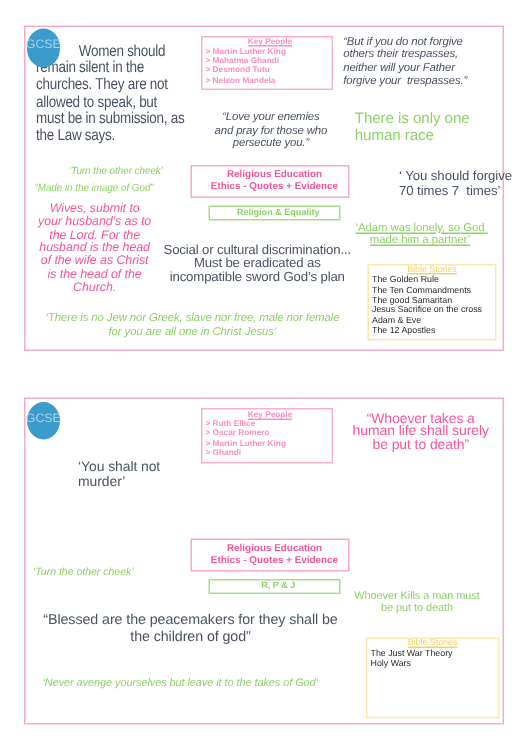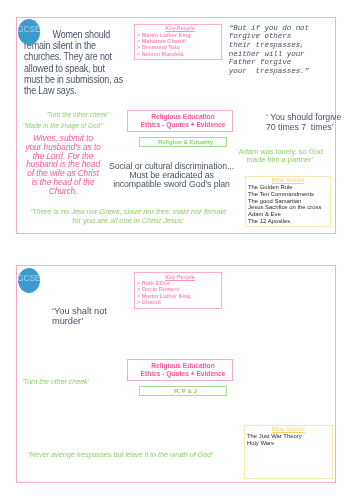--- a/index.html
+++ b/index.html
@@ -52,40 +52,42 @@
     <div class="kp" style="left:117px;top:6.3px;width:88px;height:36.3px;">
       <span class="kp-title">Key People</span>
       <div class="kp-items">
         <div>&gt; Martin Luther King</div>
         <div>&gt; Mahatma Ghandi</div>
         <div>&gt; Desmond Tutu</div>
         <div>&gt; Nelson Mandela</div>
       </div>
     </div>
 
-    <div class="t dk it" style="left:211.8px;top:6.1px;width:83px;font-size:7.6px;letter-spacing:-0.1px;line-height:8.67px;font-family:Liberation Mono, monospace;">“But if you do not forgive others their trespasses, neither will your Father forgive your  trespasses.”</div>
+    <div class="t dk it" style="left:211.8px;top:6.1px;width:83px;font-size:7.6px;letter-spacing:-0.1px;line-height:8.67px;">“But if you do not forgive others their trespasses, neither will your Father forgive your  trespasses.”</div>
 
+    <div class="t dk it ctr" style="left:124.6px;top:56.6px;width:78px;font-size:7.6px;letter-spacing:-0.1px;line-height:8.45px;">“Love your enemies and pray for those who persecute you.”</div>
 
+    <div class="t gr" style="left:219.5px;top:57.5px;width:82px;font-size:10.1px;letter-spacing:-0.05px;line-height:10.7px;">There is only one human race</div>
 
     <div class="t gr it" style="left:28.7px;top:93.8px;width:78px;font-size:6.95px;line-height:8px;transform:scaleX(0.94);transform-origin:0 0;">‘Turn the other cheek’</div>
 
     <div class="t gr it" style="left:6.2px;top:104.6px;width:100px;font-size:6.95px;line-height:8px;transform:scaleX(0.94);transform-origin:0 0;">“Made in the image of God”</div>
 
     <div class="center-box" style="left:109.5px;top:92.5px;width:106px;height:22px;">
       <div>Religious Education</div>
       <div>Ethics - Quotes + Evidence</div>
     </div>
 
     <div class="sub-box" style="left:122px;top:119.5px;width:88px;height:10px;">Religion &amp; Equality</div>
 
     <div class="t pk ctr" style="left:7.6px;top:116.6px;width:77px;font-size:8.3px;letter-spacing:-0.05px;line-height:8.75px;font-style:italic;">Wives, submit to your husband’s as to the Lord. For the husband is the head of the wife as Christ is the head of the Church.</div>
 
     <div class="t dk" style="left:239px;top:95.4px;width:80px;font-size:8.8px;letter-spacing:-0.05px;line-height:9.85px;margin-left:10px;">‘ You should forgive 70 times 7  times’</div>
 
-    <div class="t gr ctr" style="left:219px;top:130.3px;width:88px;font-size:7.6px;letter-spacing:-0.05px;line-height:8.2px;">‘Adam was lonely, so God made him a partner’</div>
+    <div class="t gr ctr" style="left:219px;top:130.3px;width:88px;font-size:7.6px;letter-spacing:-0.05px;line-height:8.2px;text-decoration:underline;">‘Adam was lonely, so God made him a partner’</div>
 
     <div class="t dk ctr" style="left:90.5px;top:144.4px;width:128px;font-size:8.8px;letter-spacing:-0.1px;line-height:9.2px;">Social or cultural discrimination... Must be eradicated as incompatible sword God’s plan</div>
 
     <div class="bible" style="left:228px;top:158.5px;width:86px;height:51px;">
       <span class="b-title">Bible Stories</span>
       <div class="b-items">
         <div>The Golden Rule</div>
         <div>The Ten Commandments</div>
         <div>The good Samaritan</div>
         <div>Jesus Sacrifice on the cross</div>
@@ -106,38 +108,41 @@
     <div class="kp" style="left:117px;top:6.3px;width:88px;height:36.3px;">
       <span class="kp-title">Key People</span>
       <div class="kp-items">
         <div>&gt; Ruth Ellice</div>
         <div>&gt; Oscar Romero</div>
         <div>&gt; Martin Luther King</div>
         <div>&gt; Ghandi</div>
       </div>
     </div>
 
+    <div class="t pk ctr" style="left:217.5px;top:8.5px;width:92px;font-size:9.3px;letter-spacing:-0.05px;line-height:8.65px;">“Whoever takes a human life shall surely be put to death”</div>
 
 
 
     <div class="center-box" style="left:109.5px;top:92.5px;width:106px;height:22px;">
       <div>Religious Education</div>
       <div>Ethics - Quotes + Evidence</div>
     </div>
 
     <div class="sub-box" style="left:122px;top:119.5px;width:88px;height:10px;">R, P &amp; J</div>
 
     <div class="t gr it" style="left:4.9px;top:111.5px;width:76px;font-size:7.0px;line-height:8px;">‘Turn the other cheek’</div>
 
+    <div class="t gr ctr" style="left:216px;top:126.5px;width:90px;font-size:7.3px;letter-spacing:-0.05px;line-height:8px;">Whoever Kills a man must be put to death</div>
 
+    <div class="t dk ctr" style="left:10px;top:141.5px;width:200px;font-size:9.5px;letter-spacing:-0.05px;line-height:11px;">“Blessed are the peacemakers for they shall be the children of god”</div>
 
     <div class="bible" style="left:227px;top:159.2px;width:88.7px;height:54.1px;">
       <span class="b-title">Bible Stories</span>
       <div class="b-items">
         <div>The Just War Theory</div>
         <div>Holy Wars</div>
       </div>
     </div>
 
-    <div class="t gr it" style="left:11.3px;top:184.5px;width:200px;font-size:7.3px;letter-spacing:-0.05px;line-height:8.4px;">‘Never avenge trespasses but leave it to the wrath of God’</div>
+    <div class="t gr it" style="left:11.3px;top:184.5px;width:200px;font-size:7.3px;letter-spacing:-0.05px;line-height:8.4px;">‘Never avenge yourselves but leave it to the takes of God’</div>
   </div>
 
 </div>
 
 </body></html>

